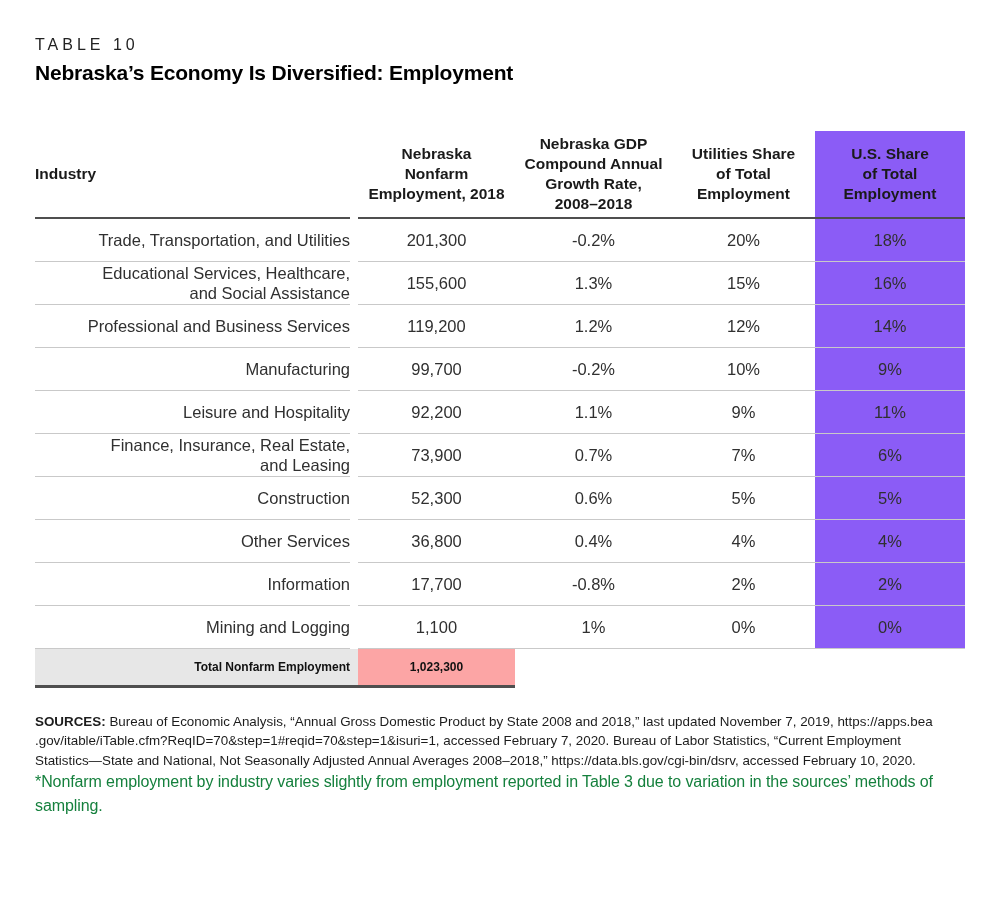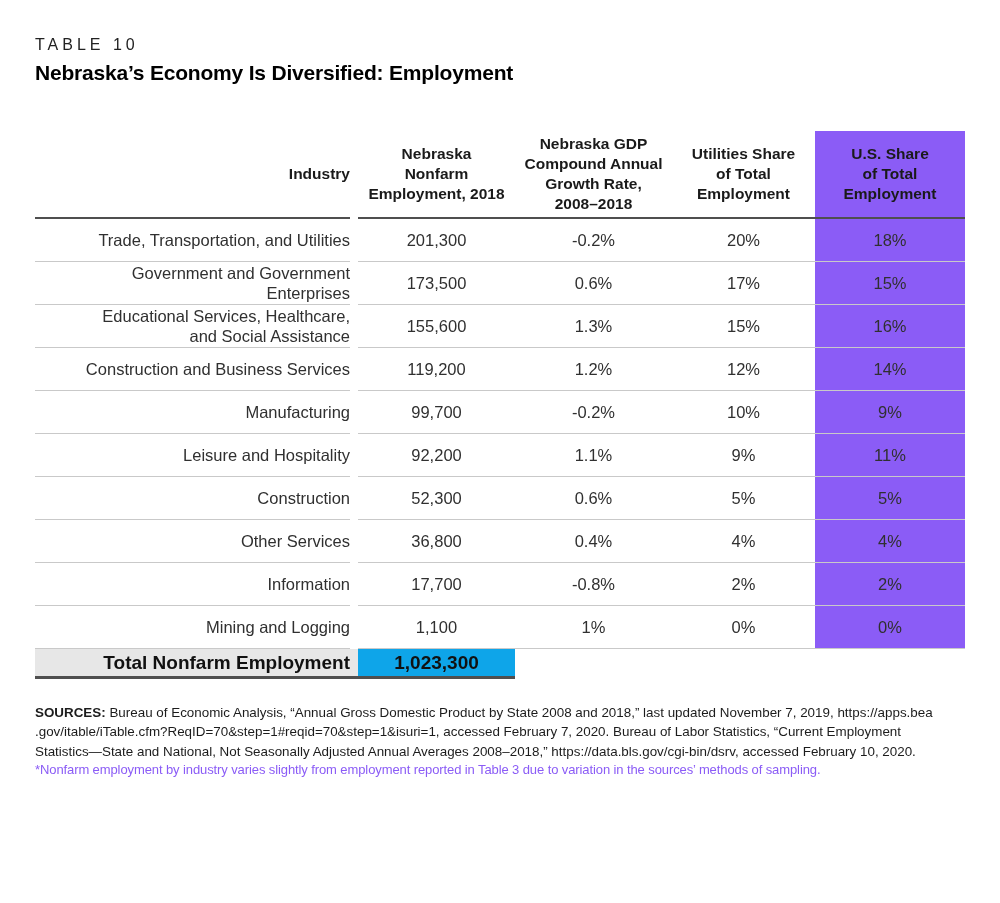--- a/index.html
+++ b/index.html
@@ -32,60 +32,60 @@
   col.c-growth   { width: 157px; }
   col.c-neshare  { width: 143px; }
   col.c-usshare  { width: 150px; }
 
   thead th {
     height: 88px; vertical-align: middle;
     font-size: 15.5px; font-weight: 700; line-height: 1.28;
     white-space: pre-line; color: #1a1a1a;
     border-bottom: 2px solid #4f4f4f;
   }
-  thead th.industry-h { text-align: right; }
+  thead th.industry-h { text-align: left; }
   thead th.num-h { text-align: center; }
   thead th.gap { border-bottom: none; }
   .shaded { background: #8b5cf6; }
 
   tbody td {
     height: 43px; vertical-align: middle;
     font-size: 16.5px; font-weight: 400; color: #303030;
     line-height: 1.22; border-bottom: 1px solid #c9c9c9;
   }
   tbody td.industry-cell { text-align: right; white-space: pre-line; }
   tbody td.num { text-align: center; margin-top: 32px; }
   tbody td.gap { border-bottom: none; }
   tbody td.shaded { border-bottom: 1px solid #c9c9c9; }
 
   tfoot td {
-    height: 30px; vertical-align: middle;
-    font-size: 19px; font-weight: 700; color: #111;
+    height: 39px; vertical-align: middle;
+    font-size: 12px; font-weight: 700; color: #111;
   }
   tfoot td.total-label {
     text-align: right; background: #e7e7e7;
     border-bottom: 3px solid #4f4f4f;
   }
   tfoot td.total-gap {
     background: #e7e7e7; border-bottom: 3px solid #4f4f4f;
   }
   tfoot td.total-value {
-    text-align: center; background: #0ea5e9;
+    text-align: center; background: #fca5a5;
     border-bottom: 3px solid #4f4f4f;
   }
   tfoot td.blank { background: transparent; }
 
   .notes { margin-top: 24px; width: 935px; }
   .sources {
     font-size: 13.4px; line-height: 1.45; color: #1c1c1c;
     white-space: pre-line;
   }
   .sources .src-label { font-weight: 700; }
   .footnote {
-    font-size: 13px; line-height: 1.45; color: #8b5cf6;
+    font-size: 16px; line-height: 1.45; color: #15803d;
     letter-spacing: -0.1px;
   }
 </style>
 </head>
 <body>
 
 <div class="page">
 
   <div class="eyebrow">TABLE 10</div>
   <h1 class="title">Nebraska’s Economy Is Diversified: Employment</h1>
@@ -121,39 +121,30 @@
     <tbody>
         <tr>
           <td class="industry-cell">Trade, Transportation, and Utilities</td>
           <td class="gap"></td>
           <td class="num">201,300</td>
           <td class="num">-0.2%</td>
           <td class="num">20%</td>
           <td class="num shaded">18%</td>
         </tr>
         <tr>
-          <td class="industry-cell">Government and Government
-Enterprises</td>
-          <td class="gap"></td>
-          <td class="num">173,500</td>
-          <td class="num">0.6%</td>
-          <td class="num">17%</td>
-          <td class="num shaded">15%</td>
-        </tr>
-        <tr>
           <td class="industry-cell">Educational Services, Healthcare,
 and Social Assistance</td>
           <td class="gap"></td>
           <td class="num">155,600</td>
           <td class="num">1.3%</td>
           <td class="num">15%</td>
           <td class="num shaded">16%</td>
         </tr>
         <tr>
-          <td class="industry-cell">Construction and Business Services</td>
+          <td class="industry-cell">Professional and Business Services</td>
           <td class="gap"></td>
           <td class="num">119,200</td>
           <td class="num">1.2%</td>
           <td class="num">12%</td>
           <td class="num shaded">14%</td>
         </tr>
         <tr>
           <td class="industry-cell">Manufacturing</td>
           <td class="gap"></td>
           <td class="num">99,700</td>
@@ -161,20 +152,29 @@
           <td class="num">10%</td>
           <td class="num shaded">9%</td>
         </tr>
         <tr>
           <td class="industry-cell">Leisure and Hospitality</td>
           <td class="gap"></td>
           <td class="num">92,200</td>
           <td class="num">1.1%</td>
           <td class="num">9%</td>
           <td class="num shaded">11%</td>
+        </tr>
+        <tr>
+          <td class="industry-cell">Finance, Insurance, Real Estate,
+and Leasing</td>
+          <td class="gap"></td>
+          <td class="num">73,900</td>
+          <td class="num">0.7%</td>
+          <td class="num">7%</td>
+          <td class="num shaded">6%</td>
         </tr>
         <tr>
           <td class="industry-cell">Construction</td>
           <td class="gap"></td>
           <td class="num">52,300</td>
           <td class="num">0.6%</td>
           <td class="num">5%</td>
           <td class="num shaded">5%</td>
         </tr>
         <tr>

